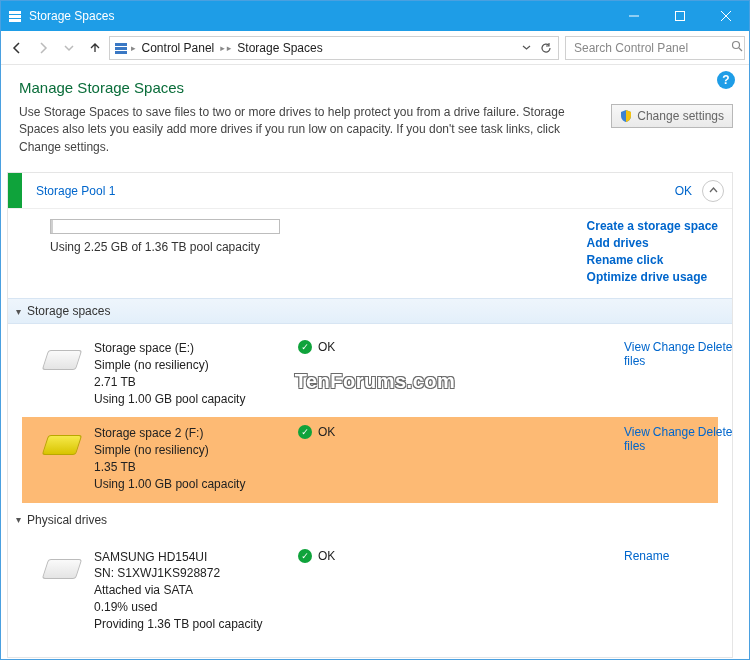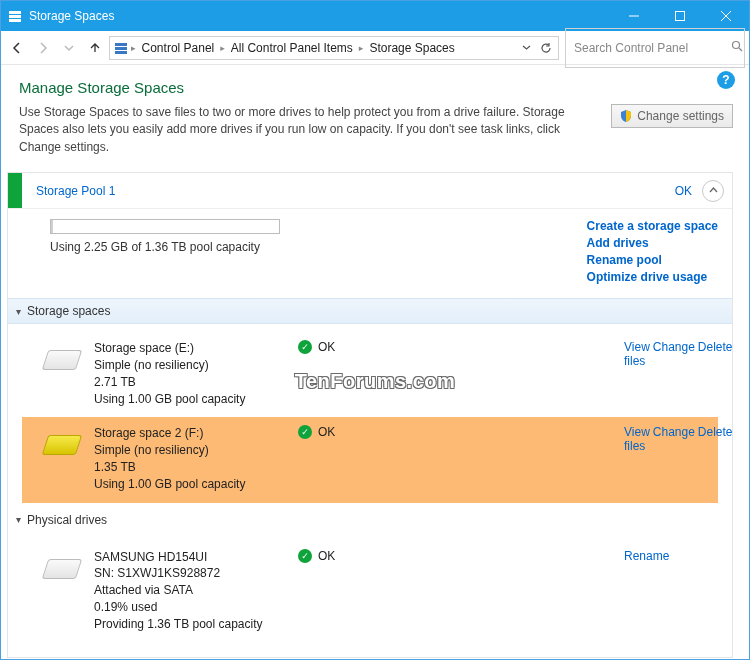--- a/index.html
+++ b/index.html
@@ -13,21 +13,21 @@
   
   .navbar { height:34px; border-bottom:1px solid #e6e6e6; display:flex; align-items:center; padding:0 4px; gap:2px; }
   .navbtn { width:24px; height:24px; display:flex; align-items:center; justify-content:center; color:#555; border-radius:2px;}
   .navbtn.disabled { color:#b5b5b5; }
   .breadcrumbs { flex:1; display:flex; align-items:center; border:1px solid #d0d0d0; height:24px; padding:0 2px; overflow:hidden;}
   .bc-icon { width:18px; height:16px; display:flex; align-items:center; justify-content:center; color:#3a78c4; font-size:11px;}
   .crumb { padding:0 5px; height:100%; display:flex; align-items:center; white-space:nowrap; }
   .bc-sep { color:#888; font-size:9px; padding:0 1px; display:flex; align-items:center;}
   .bc-end { margin-left:auto; display:flex; }
   .bc-small { width:20px; height:22px; display:flex; align-items:center; justify-content:center; color:#555; }
-  .searchwrap { width:180px; height:40px; border:1px solid #d0d0d0; margin-left:4px; display:flex; align-items:center; padding:0 6px; color:#888; }
+  .searchwrap { width:180px; height:24px; border:1px solid #d0d0d0; margin-left:4px; display:flex; align-items:center; padding:0 6px; color:#888; }
   .searchwrap input { border:none; outline:none; flex:1; font-size:12px; color:#222; }
   .searchwrap input::placeholder { color:#888; }
   
   .main { display:flex; height:calc(100% - 64px); }
   .sidebar { width:200px; padding:14px 12px; position:relative; }
   .sidebar a { color:#0066cc; text-decoration:none; display:block; margin-bottom:14px; line-height:1.35; }
   .sidebar .seealso { position:absolute; bottom:14px; left:12px; }
   .sidebar .seealso .hdr { color:#777; margin-bottom:10px; }
   .sidebar .seealso a { margin-bottom:10px; }
   .content { flex:1; padding:10px 16px 14px 6px; overflow:auto; position:relative; }
@@ -122,21 +122,20 @@
     <div class="bc-icon">
         <svg width="14" height="14">
           <rect x="1" y="2" width="12" height="3" fill="#3a78c4"></rect>
           <rect x="1" y="6" width="12" height="3" fill="#3a78c4"></rect>
           <rect x="1" y="10" width="12" height="3" fill="#3a78c4"></rect>
         </svg>
       </div>
     <span class="bc-sep">▸</span>
     <span class="crumb">Control Panel</span>
     <span class="bc-sep">▸</span>
-    <span class="crumb">All Control Panel Items</span>
     <span class="bc-sep">▸</span>
     <span class="crumb">Storage Spaces</span>
     <div class="bc-end">
       <div class="bc-small">
           <svg width="9" height="9">
             <path d="M1 3 L4.5 6 L8 3" fill="none" stroke="#555" stroke-width="1.2"></path>
           </svg>
         </div>
       <div class="bc-small">
           <svg width="12" height="12" viewBox="0 0 12 12">
@@ -186,21 +185,21 @@
         <div class="cap-row">
           <div class="cap-left">
             <div class="bar">
                 <div class="fill" style="width:1%"></div>
               </div>
             <div class="cap-text">Using 2.25 GB of 1.36 TB pool capacity</div>
           </div>
           <div class="pool-links">
             <a href="#">Create a storage space</a>
             <a href="#">Add drives</a>
-            <a href="#">Rename pool</a>
+            <a href="#">Rename click</a>
             <a href="#">Optimize drive usage</a>
           </div>
         </div>
 
         <div class="sect-hdr">
           <span class="chev">▾</span>
           <span>Storage spaces</span>
         </div>
 
         <div class="item">

